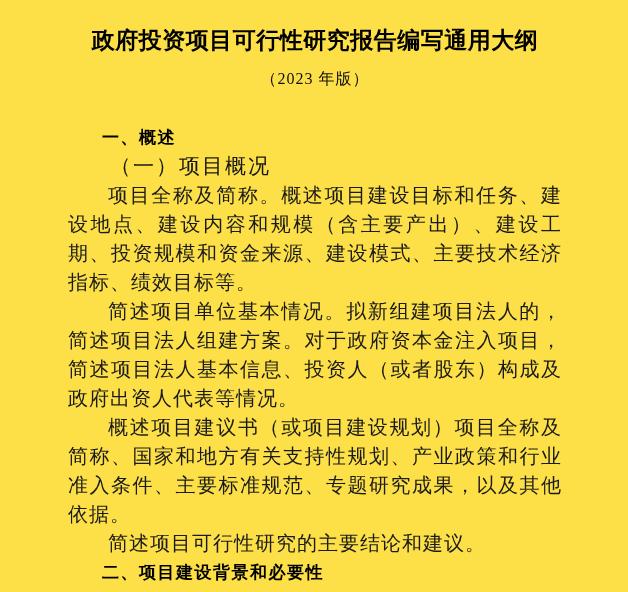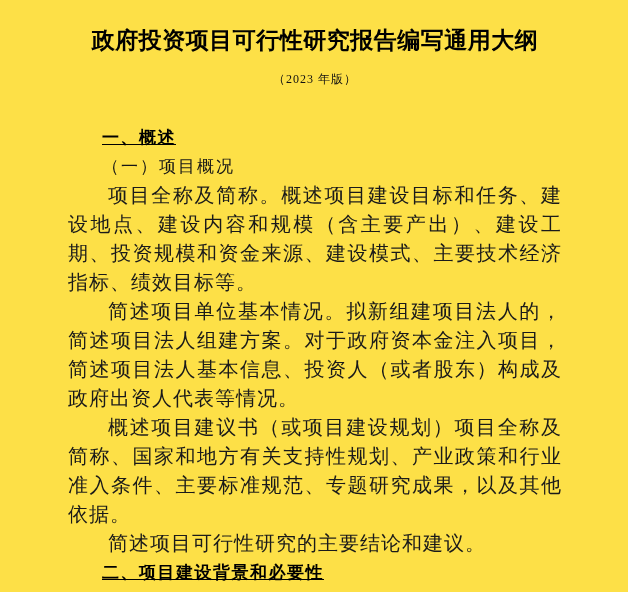--- a/index.html
+++ b/index.html
@@ -26,47 +26,46 @@
     line-height: 30px;
     letter-spacing: 0.5px;
     color: #000000;
     white-space: nowrap;
   }
   .doc-subtitle {
     margin: 12px 0 0 0;
     text-align: center;
     font-family: "Liberation Serif", serif;
     font-weight: 400;
-    font-size: 12px;
+    font-size: 16px;
     line-height: 22px;
     letter-spacing: 1px;
     color: #111111;
   }
   .doc-body {
     margin-top: 33px;
     width: 494px;
   }
   .blk {
     margin: 0;
     text-indent: 2em;
     line-height: 29px;
     text-align: justify;
   }
   .blk-heading {
     font-family: "Liberation Sans", sans-serif;
     font-weight: 700;
     font-size: 17px;
     letter-spacing: 1.5px;
     color: #000000;
-    text-decoration: underline;
   }
   .blk-subheading {
     font-family: "Liberation Serif", serif;
     font-weight: 400;
-    font-size: 17px;
+    font-size: 21px;
     letter-spacing: 2px;
     color: #161616;
   }
   .blk-paragraph {
     font-family: "Liberation Serif", serif;
     font-weight: 400;
     font-size: 20px;
     letter-spacing: 1px;
     color: #1a1a1a;
   }

